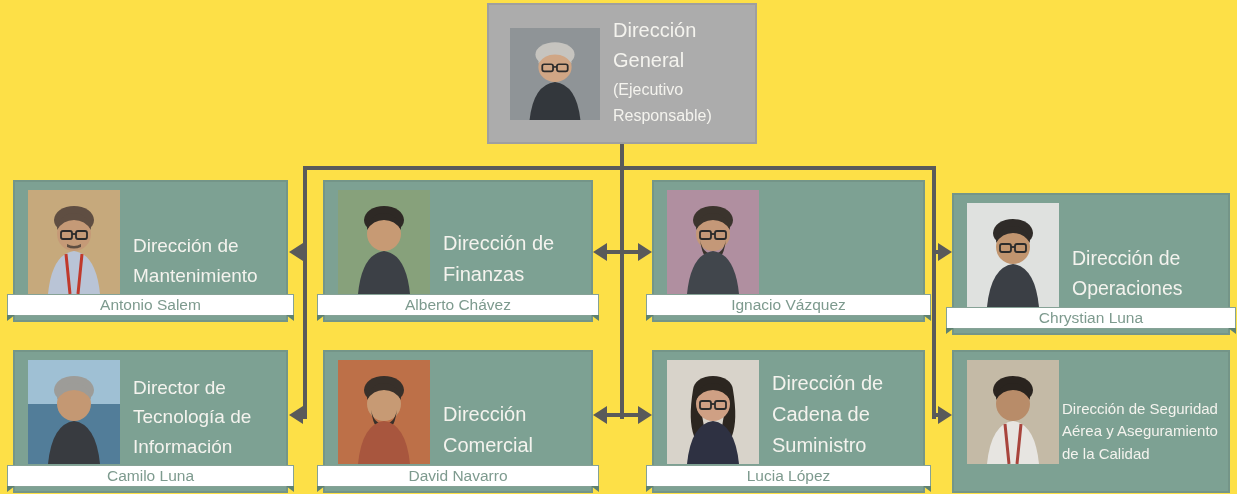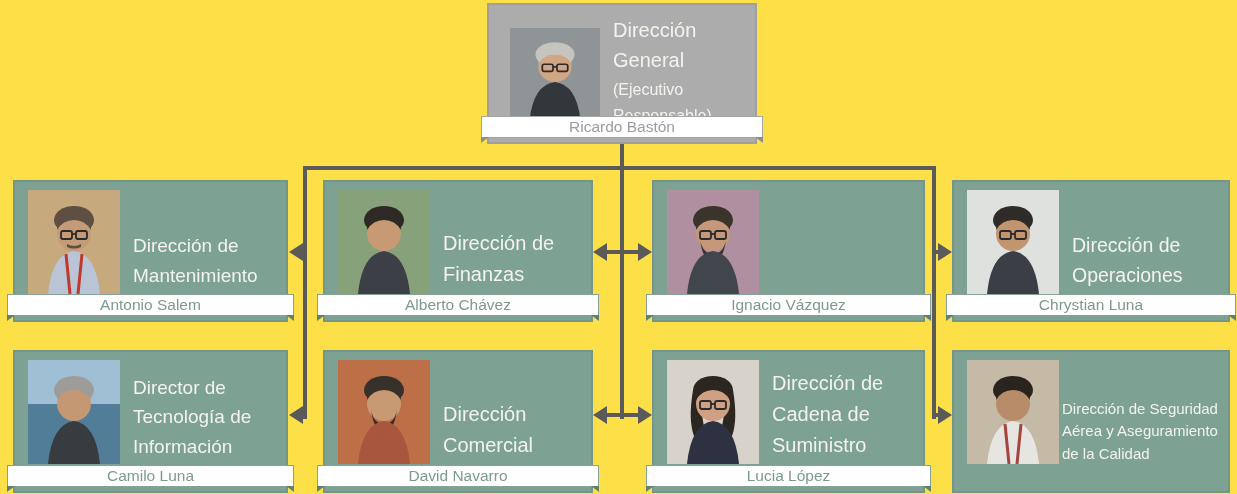--- a/index.html
+++ b/index.html
@@ -4,21 +4,21 @@
 <style>
   html,body{margin:0;padding:0;background:#fff}
   .canvas{position:relative;width:1237px;height:494px;background:#fde047;overflow:hidden;
           font-family:"Liberation Sans",sans-serif;padding-left:17px;}
   
   .node{position:absolute;box-sizing:border-box;background:#7da193;border:2px solid rgba(0,0,0,.07)}
   .n-root{left:487px;top:3px;width:270px;height:141px;background:#acacac}
   .r2c1{left:13px;top:180px;width:275px;height:142px}
   .r2c2{left:323px;top:180px;width:270px;height:142px}
   .r2c3{left:652px;top:180px;width:273px;height:142px}
-  .r2c4{left:952px;top:180px;width:278px;height:142px}
+  .r2c4{left:952px;top:193px;width:278px;height:142px}
   .r3c1{left:13px;top:350px;width:275px;height:143px}
   .r3c2{left:323px;top:350px;width:270px;height:143px}
   .r3c3{left:652px;top:350px;width:273px;height:143px}
   .r3c4{left:952px;top:350px;width:278px;height:143px}
   .photo{position:absolute;left:13px;top:8px;width:92px;height:104px;overflow:hidden}
   .n-root .photo{left:21px;top:23px;width:90px;height:92px}
   .title{position:absolute;left:118px;right:8px;bottom:30px;color:#f4f3ee;font-size:19px;line-height:1.55}
   .r2c1 .title{text-align:left;right:5px}
   .r2c2 .title,.r3c2 .title,.r3c3 .title{font-size:20px}
   .r2c3 .title{font-size:17.5px;right:44px;line-height:1.5}
@@ -91,25 +91,20 @@
   <path d="M44 44 l4 0"></path>
           </g>
 
   <path d="M46 61 q-22 3 -26 43 l52 0 q-4 -40 -26 -43 z" fill="#33373c"></path>
 
   </svg></div>
     <div class="title">
       <div>Dirección General</div>
       <div class="subtitle">(Ejecutivo Responsable)</div>
     </div>
-    <div class="ribbon">
-      <span>Ricardo Bastón</span>
-      <i class="l"></i>
-      <i class="r"></i>
-    </div>
   </div>
 
   <div class="node r2c1">
     <div class="photo"><svg viewBox="0 0 92 104" width="100%" height="100%" preserveAspectRatio="none">
   <rect width="92" height="104" fill="#c6a97c"></rect>
 
   <ellipse cx="46" cy="30" rx="20" ry="14" fill="#5f4e42"></ellipse>
 
   <circle cx="46" cy="44" r="17" fill="#c59a77"></circle>
   <path d="M29 40 a17 17 0 0 1 34 0 q-6 -10 -17 -10 q-11 0 -17 10 z" fill="#5f4e42"></path>

